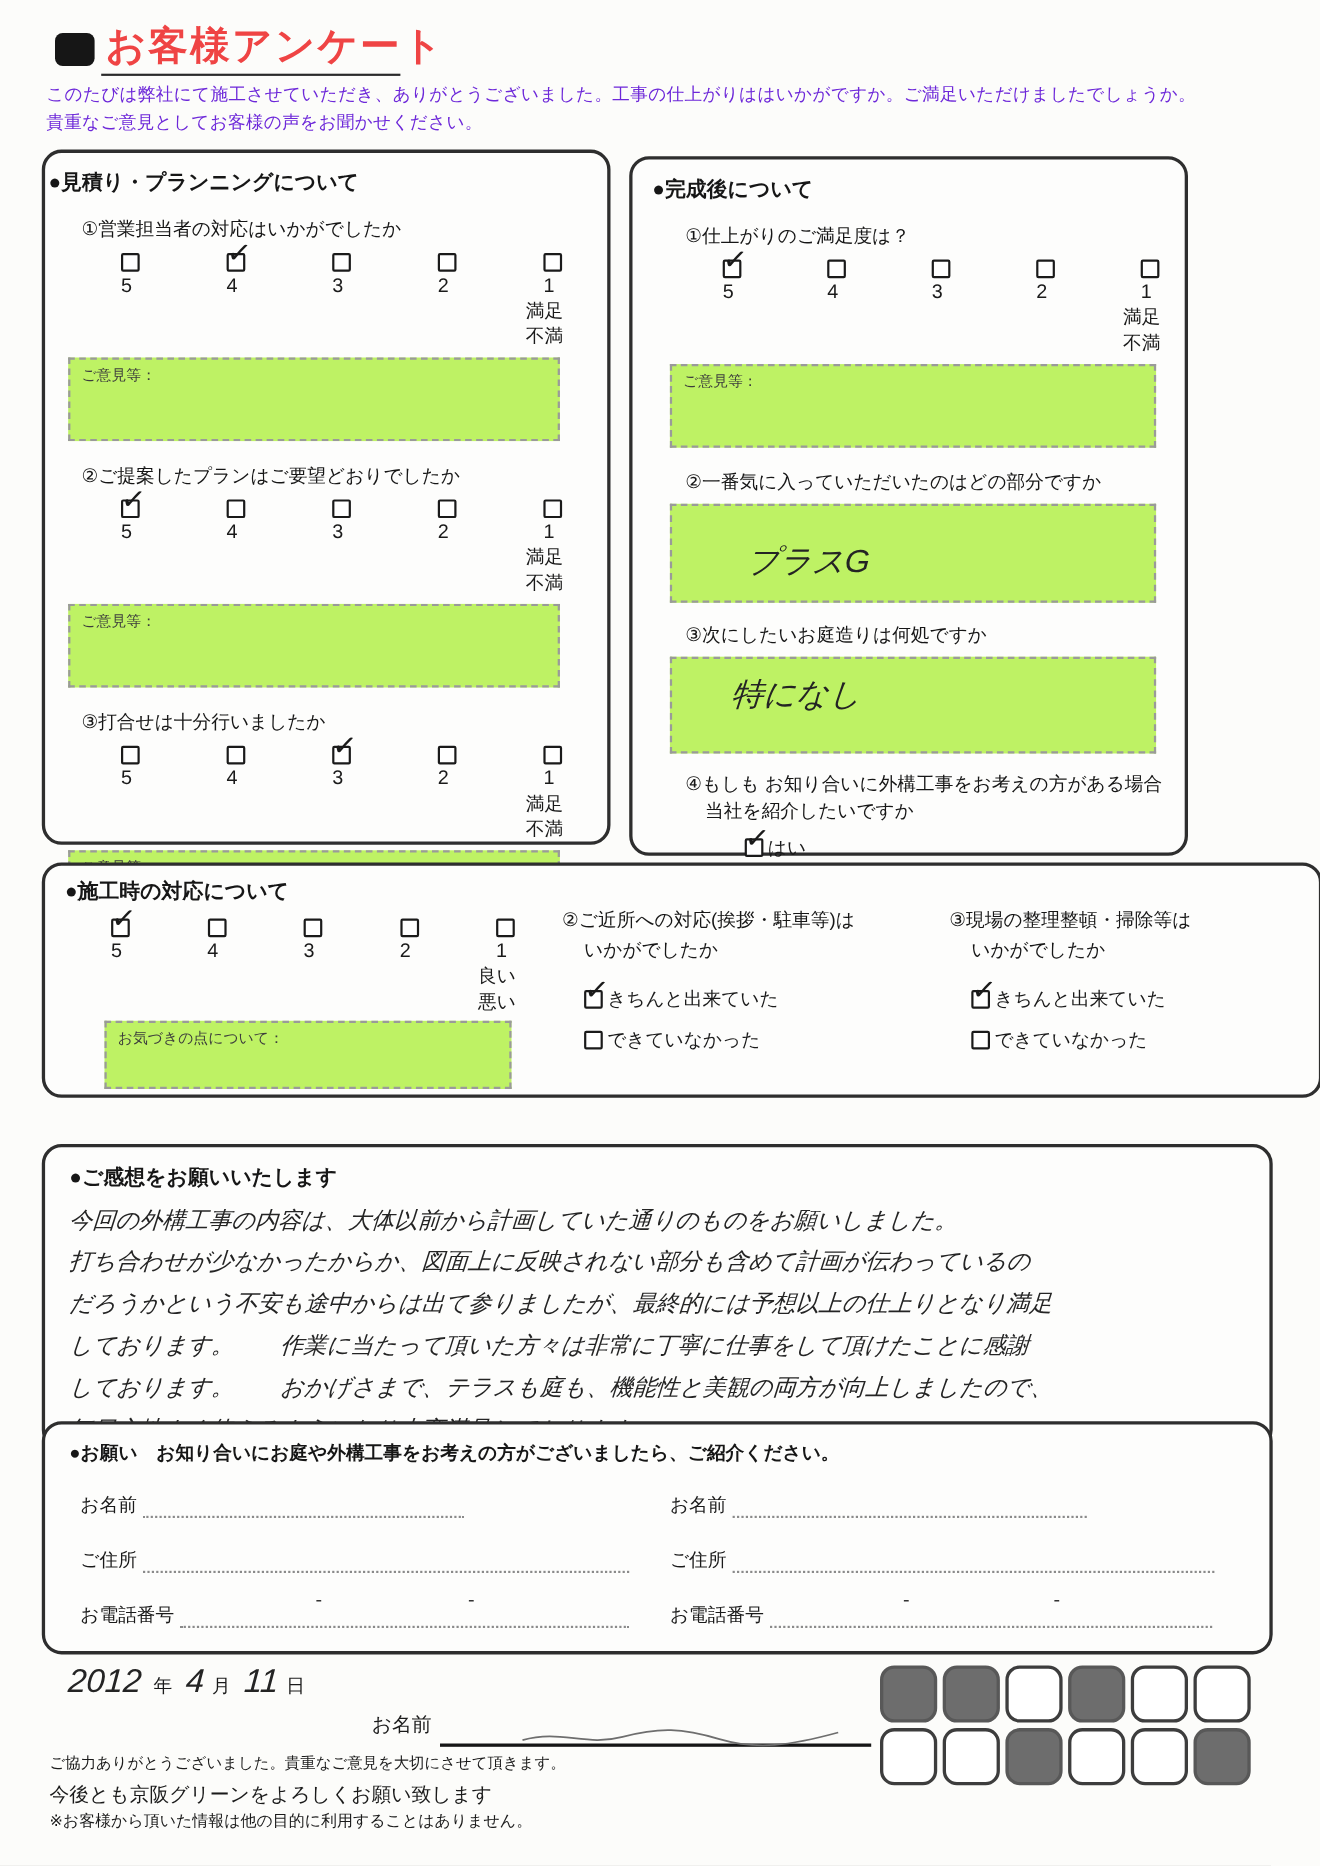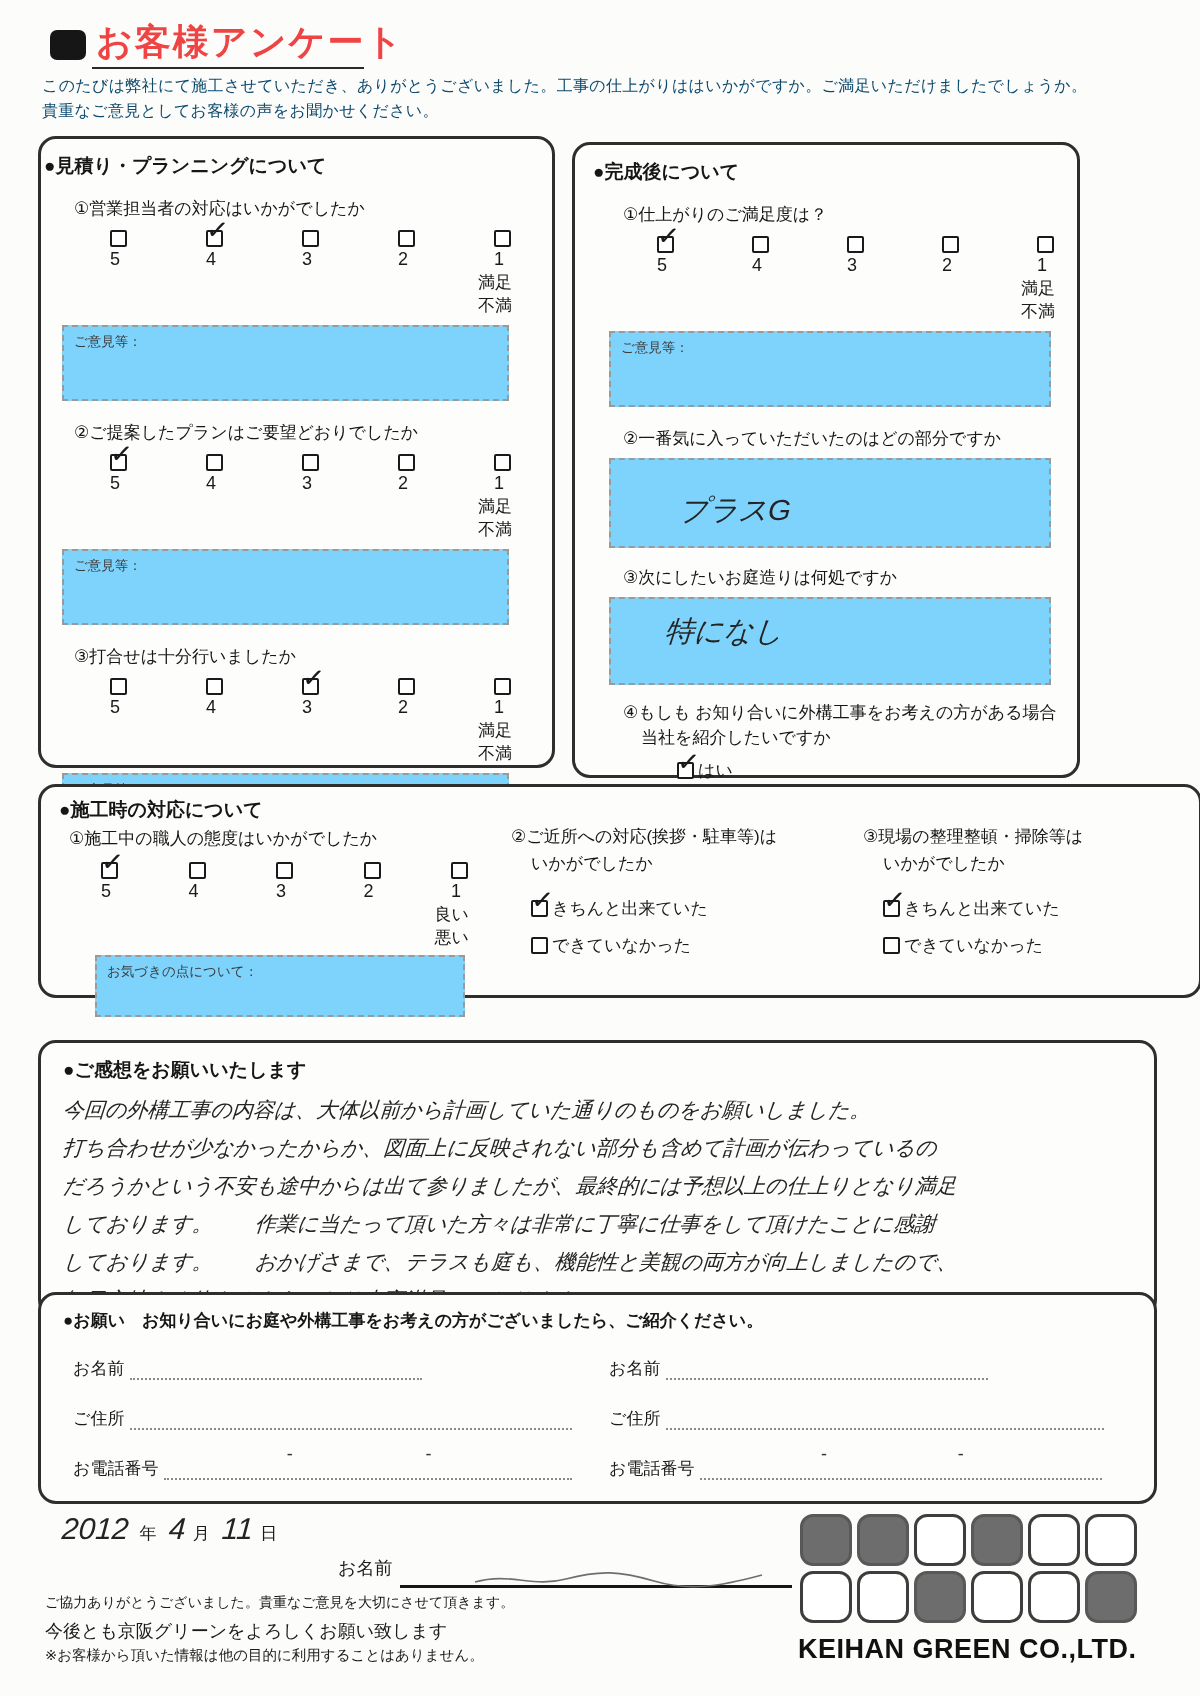--- a/index.html
+++ b/index.html
@@ -6,41 +6,41 @@
   .page{
     position:relative;width:1200px;height:1696px;margin:0 auto;
     background:#fcfcfa;color:#1a1a1a;
     font-family:"Liberation Sans","DejaVu Sans",sans-serif;
     overflow:hidden;
   }
   
   .hdr-square{position:absolute;left:50px;top:30px;width:36px;height:30px;background:#161616;border-radius:7px;}
   .page-title{position:absolute;left:96px;top:18px;margin:0;font-size:36px;font-weight:bold;letter-spacing:2px;color:#ef4444;}
   .title-underline{position:absolute;left:92px;top:67px;width:272px;height:2px;background:#2a2a2a;}
-  .intro{position:absolute;left:42px;width:1130px;font-size:16px;letter-spacing:.3px;color:#0c4a6e;}
+  .intro{position:absolute;left:42px;width:1130px;font-size:16px;letter-spacing:.3px;color:#6d28d9;}
   .intro.l1{top:76px;} .intro.l2{top:101px;}
 
   
   .box{position:absolute;background:#fdfdfc;border:3px solid #2e2e2e;border-radius:18px;box-sizing:border-box;}
   .sec-title{font-size:19px;font-weight:bold;color:#161616;margin:0;}
   .q-label{font-size:17px;color:#161616;}
 
   
   .scale-cells{display:flex;justify-content:space-between;}
   .cell{display:flex;flex-direction:column;align-items:flex-start;width:18px;}
   .cb{position:relative;display:inline-block;width:13px;height:13px;border:2.5px solid #1a1a1a;border-radius:2px;background:#fff;}
   .cb .check{position:absolute;left:-2px;top:-15px;font-size:27px;font-style:normal;line-height:1;transform:rotate(6deg);color:#1a1a1a;}
   .num{font-size:18px;margin-top:2px;}
   .scale-bar{display:flex;align-items:flex-end;margin-top:1px;flex-direction:column;}
   .end-label{font-size:17px;white-space:nowrap;}
   .wedge{flex:1;height:17px;margin:0 5px;background:#232323;clip-path:polygon(0 0,100% 86%,100% 100%,0 100%);}
   .wedge.small{height:15px;}
 
   
-  .comment{border:2px dashed #9a9a9a;background:#7dd3fc;box-sizing:border-box;padding:5px 10px;}
+  .comment{border:2px dashed #9a9a9a;background:#bef264;box-sizing:border-box;padding:5px 10px;}
   .comment .c-label{font-size:13.5px;color:#3c3c3c;}
 
   
   .hw{font-style:italic;transform:skewX(-4deg);display:inline-block;color:#242424;}
   .hw-line{font-size:21px;line-height:38px;white-space:nowrap;}
   .hw-answer{font-size:29px;}
 
   
   .opt{display:flex;align-items:center;gap:4px;font-size:17px;}
 
@@ -241,21 +241,20 @@
     <div class="opt" style="margin:8px 0 0 84px;">
       <span class="cb"></span>
       <span>いいえ</span>
     </div>
   </div>
 
   <div class="box" style="left:38px;top:784px;width:1164px;height:214px;">
 
     <div style="position:absolute;left:18px;top:10px;width:440px;">
       <div class="sec-title">●施工時の対応について</div>
-      <div class="q-label" style="margin:4px 0 0 10px;">①施工中の職人の態度はいかがでしたか</div>
       <div style="margin:12px 0 0 42px;width:368px;">
         <div class="scale-cells">
           <div class="cell">
               <span class="cb">
                 <i class="check">✓</i>
               </span>
               <span class="num">5</span>
             </div>
           <div class="cell">
               <span class="cb"></span>
@@ -390,15 +389,14 @@
       <div class="logo-cell dark"></div>
       <div class="logo-cell"></div>
       <div class="logo-cell"></div>
       <div class="logo-cell"></div>
       <div class="logo-cell"></div>
       <div class="logo-cell dark"></div>
       <div class="logo-cell"></div>
       <div class="logo-cell"></div>
       <div class="logo-cell dark"></div>
     </div>
-  <div class="company">KEIHAN GREEN CO.,LTD.</div>
 
 </div>
 
 </body></html>

